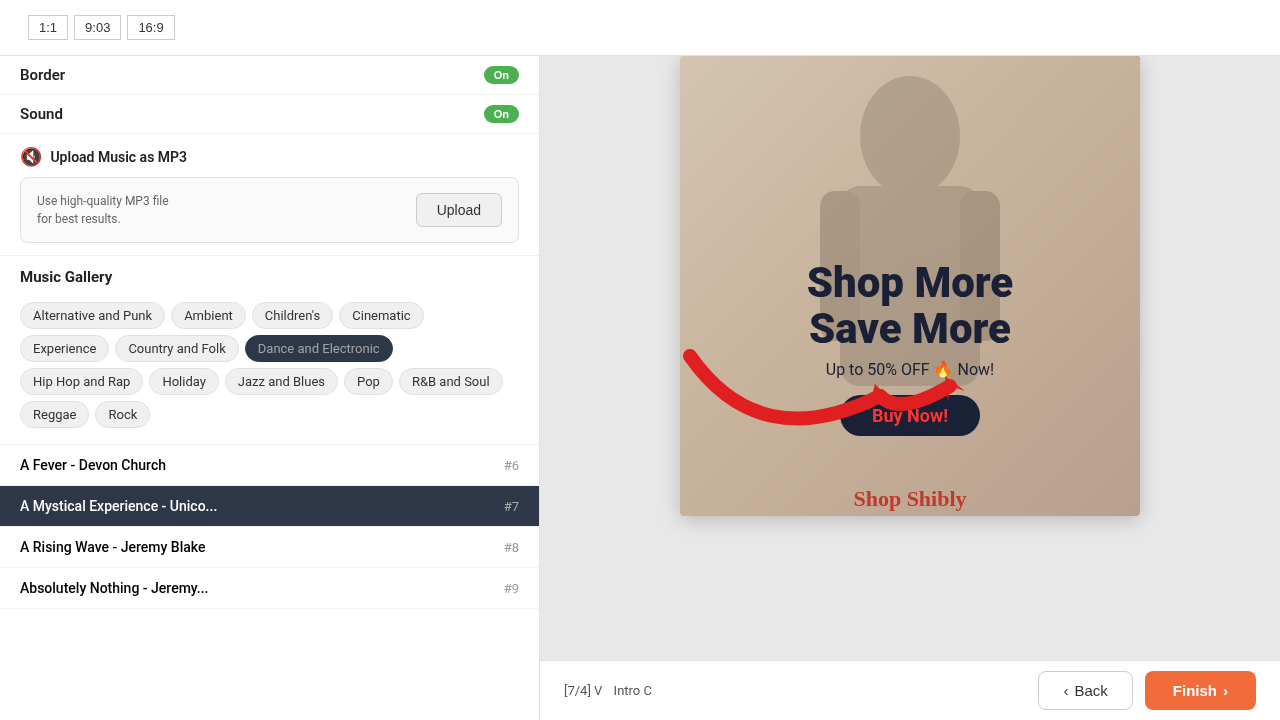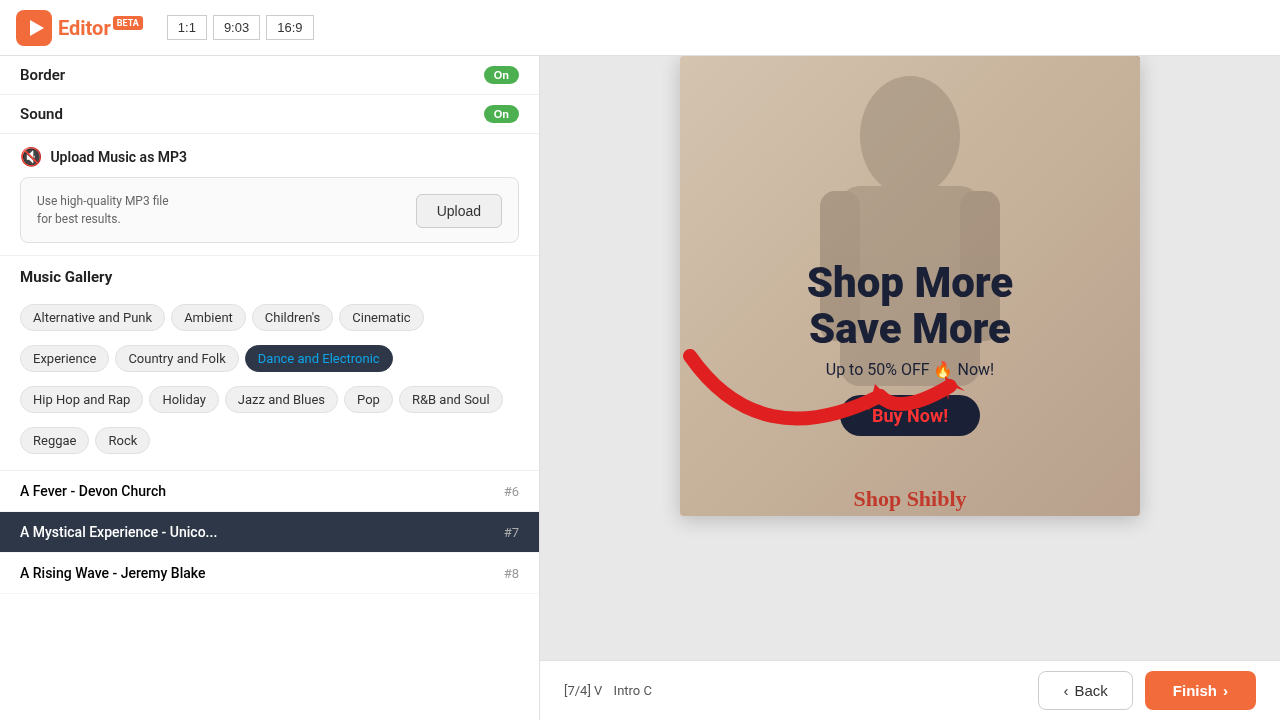--- a/index.html
+++ b/index.html
@@ -116,21 +116,21 @@
       margin-bottom: 10px;
       display: flex;
       align-items: center;
       gap: 8px;
     }
     .upload-box {
       border: 1.5px solid #e0e0e0;
       border-radius: 8px;
       padding: 14px 16px;
       display: flex;
-      align-items: flex-end;
+      align-items: center;
       justify-content: space-between;
       background: #fafafa;
     }
     .upload-desc {
       font-size: 12px;
       color: #666;
       line-height: 1.5;
     }
     .upload-btn {
       background: #f0f0f0;
@@ -145,41 +145,40 @@
 
     
     .gallery-section {
       padding: 12px 20px 8px;
       flex-shrink: 0;
     }
     .gallery-title {
       font-size: 15px;
       font-weight: 700;
       color: #222;
-      margin-bottom: 10px;
+      margin-bottom: 16px;
     }
     .genre-tags {
       display: flex;
       flex-wrap: wrap;
       gap: 6px;
     }
     .genre-tag {
       background: #f0f0f0;
       border: 1.5px solid #e0e0e0;
       border-radius: 16px;
       padding: 5px 12px;
       font-size: 13px;
       color: #333;
       cursor: pointer;
       white-space: nowrap;
-      margin-top: 8px;
     }
     .genre-tag.active {
       background: #2d3748;
-      color: #0ea5e9;
+      color: #a3a3a3;
       border-color: #2d3748;
     }
 
     
     .track-list {
       flex: 1;
       overflow-y: auto;
       border-top: 1px solid #f0f0f0;
       margin-top: 8px;
     }
@@ -318,29 +317,20 @@
       cursor: pointer;
       display: flex;
       align-items: center;
       gap: 6px;
     }
   </style>
 </head>
 <body>
 
 <div class="header">
-  <div class="logo-area">
-
-    <svg class="logo-icon" viewBox="0 0 36 36">
-      <rect width="36" height="36" rx="8" fill="#f26b3a"></rect>
-      <polygon points="14,10 28,18 14,26" fill="white"></polygon>
-    </svg>
-    <span class="logo-text">Editor</span>
-    <span class="beta-badge">BETA</span>
-  </div>
   <div class="ratio-buttons">
     <button class="ratio-btn">1:1</button>
     <button class="ratio-btn">9:03</button>
     <button class="ratio-btn">16:9</button>
   </div>
 </div>
 
 <div class="main-layout">
 
   <div class="left-panel">
@@ -395,20 +385,24 @@
       <span class="track-num">#6</span>
     </div>
         <div class="track-item active">
       <span class="track-name">A Mystical Experience - Unico...</span>
       <span class="track-num">#7</span>
     </div>
         <div class="track-item">
       <span class="track-name">A Rising Wave - Jeremy Blake</span>
       <span class="track-num">#8</span>
     </div>
+        <div class="track-item">
+      <span class="track-name">Absolutely Nothing - Jeremy...</span>
+      <span class="track-num">#9</span>
+    </div>
       </div>
 
   </div>
 
   <div class="right-panel">
 
     <div class="zoom-circle"></div>
 
     <div class="canvas-preview">
       <div class="ad-card">

